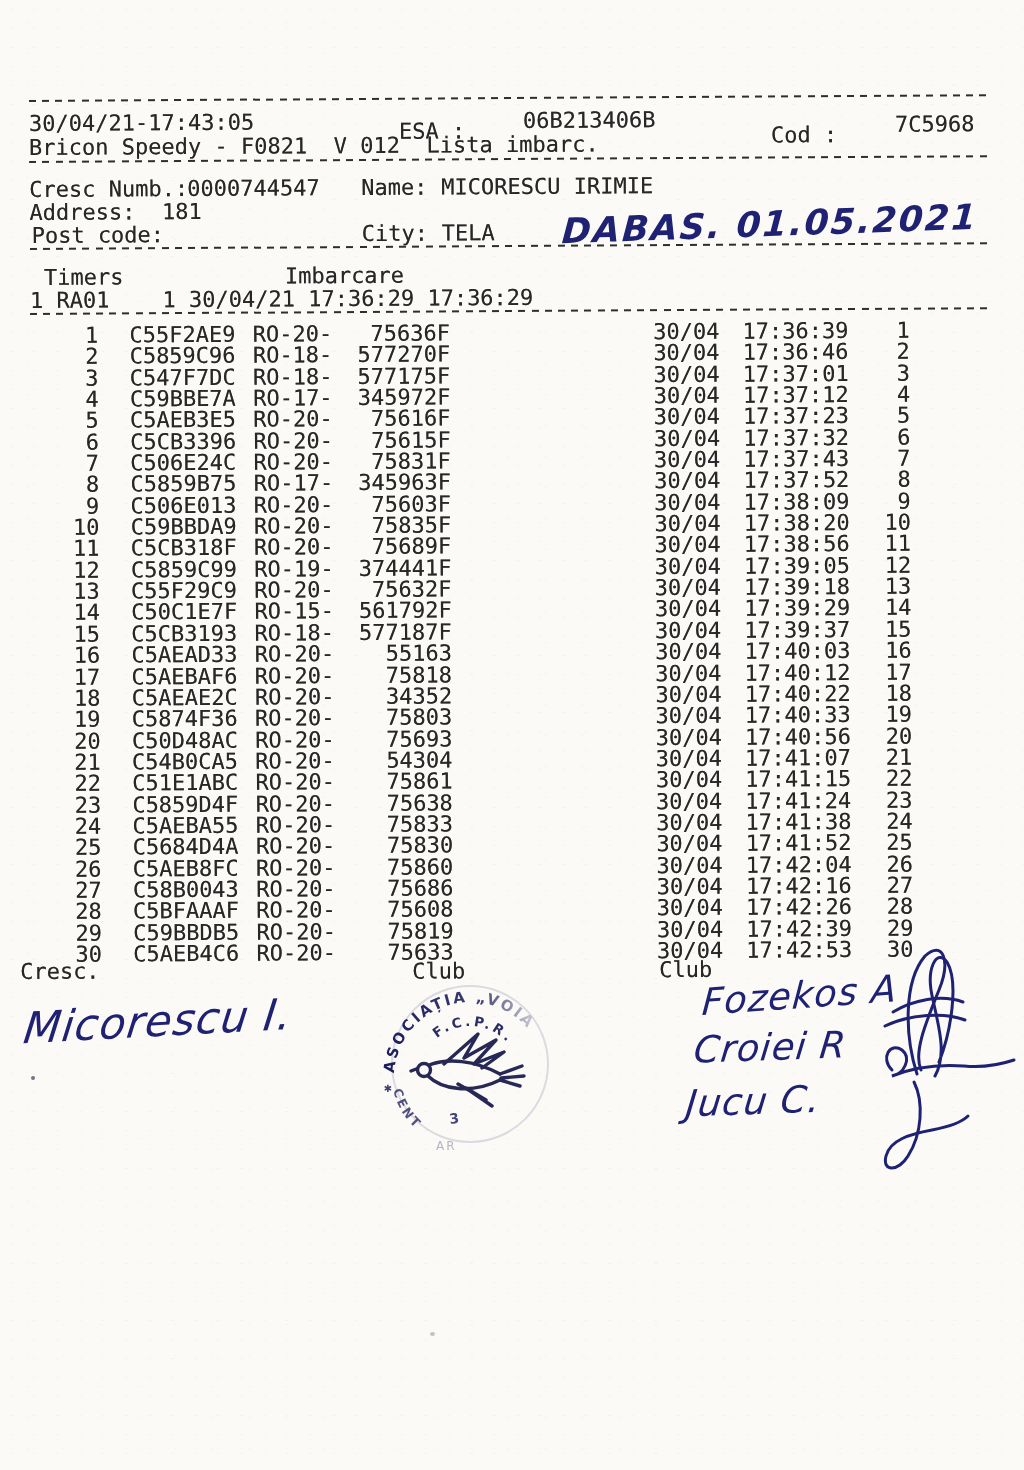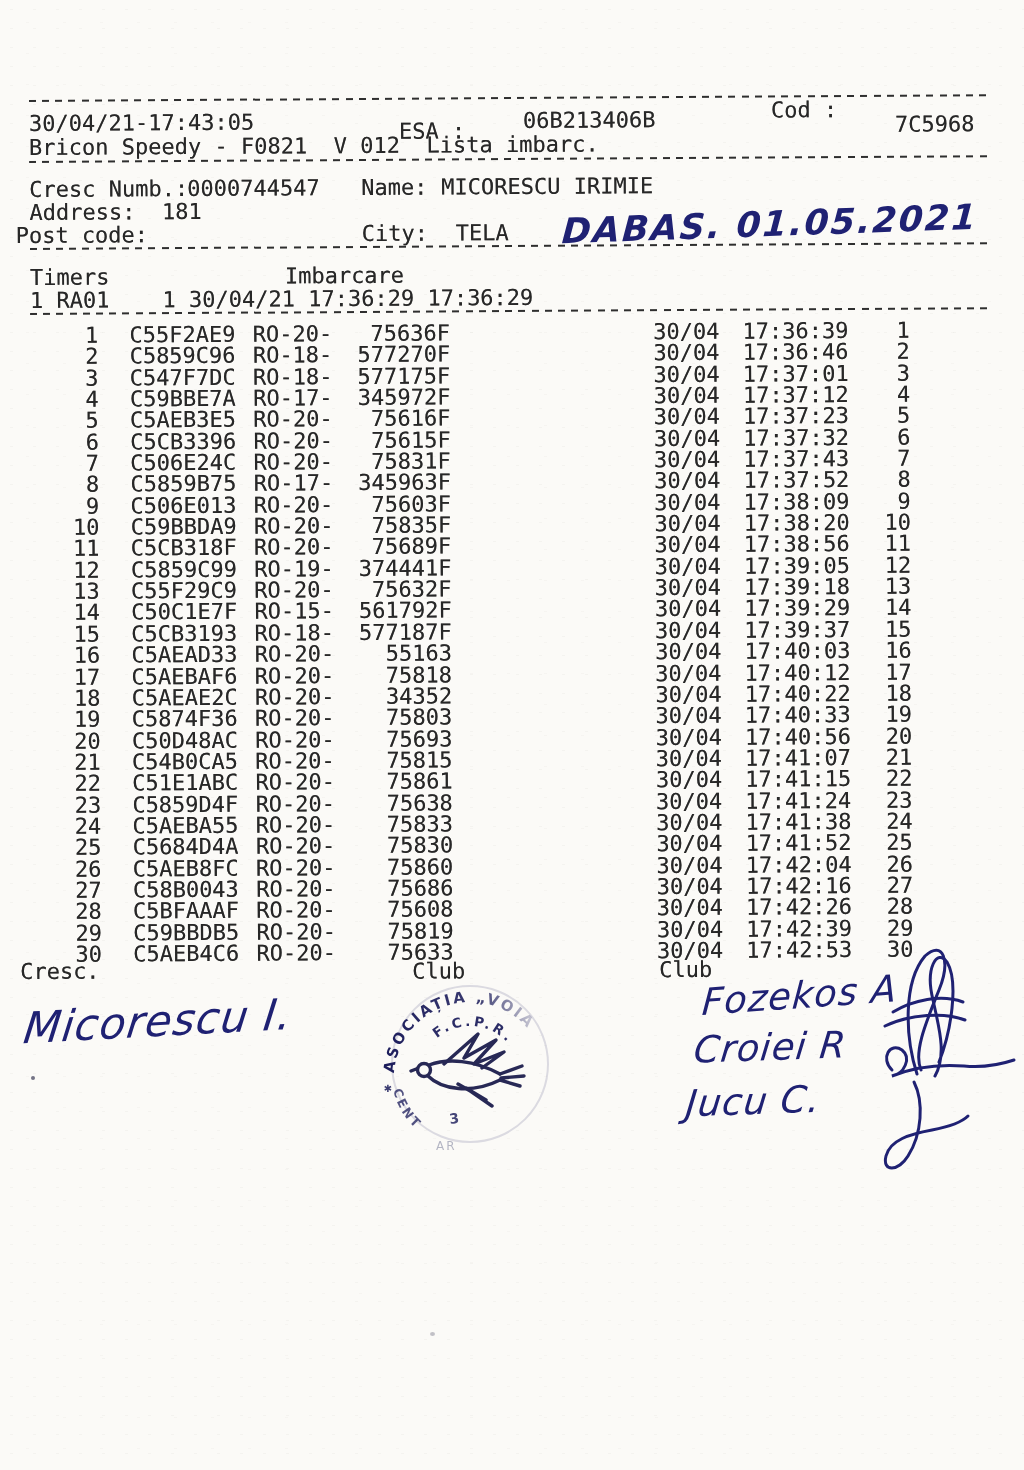--- a/index.html
+++ b/index.html
@@ -69,38 +69,38 @@
 
 <div class="page">
 
   <div class="printed">
 
     <div class="divider" style="top:100px"></div>
 
     <span class="abs" style="left:30px;top:112px">30/04/21-17:43:05</span>
     <span class="abs" style="left:400px;top:122px">ESA :</span>
     <span class="abs" style="left:524px;top:112px">06B213406B</span>
-    <span class="abs" style="left:772px;top:103px">Cod :</span>
+    <span class="abs" style="left:772px;top:128px">Cod :</span>
     <span class="abs" style="left:896px;top:118px">7C5968</span>
     <span class="abs" style="left:30px;top:136px">Bricon Speedy - F0821  V 012  Lista imbarc.</span>
 
     <div class="divider" style="top:161px"></div>
 
     <span class="abs" style="left:30px;top:178px">Cresc Numb.:</span>
     <span class="abs" style="left:188px;top:178px">0000744547</span>
     <span class="abs" style="left:362px;top:178px">Name:</span>
     <span class="abs" style="left:442px;top:178px">MICORESCU IRIMIE</span>
     <span class="abs" style="left:30px;top:201px">Address:  181</span>
-    <span class="abs" style="left:16px;top:224px">Post code:</span>
+    <span class="abs" style="left:32px;top:224px">Post code:</span>
     <span class="abs" style="left:362px;top:224px">City:</span>
-    <span class="abs" style="left:456px;top:224px">TELA</span>
+    <span class="abs" style="left:442px;top:224px">TELA</span>
 
     <div class="divider" style="top:248px"></div>
 
-    <span class="abs" style="left:30px;top:266px">Timers</span>
+    <span class="abs" style="left:44px;top:266px">Timers</span>
     <span class="abs" style="left:285px;top:266px">Imbarcare</span>
     <span class="abs" style="left:30px;top:289px">1 RA01    1 30/04/21 17:36:29 17:36:29</span>
 
     <div class="divider" style="top:313px"></div>
 
     <div class="btable">
   <div class="brow">
     <span class="c idx">1</span>
     <span class="c ring">C55F2AE9</span>
     <span class="c series">RO-20-</span>
@@ -297,21 +297,21 @@
     <span class="c num">75693</span>
     <span class="c date">30/04</span>
     <span class="c time">17:40:56</span>
     <span class="c seq">20</span>
   </div>
 
   <div class="brow">
     <span class="c idx">21</span>
     <span class="c ring">C54B0CA5</span>
     <span class="c series">RO-20-</span>
-    <span class="c num">75815</span>
+    <span class="c num">54304</span>
     <span class="c date">30/04</span>
     <span class="c time">17:41:07</span>
     <span class="c seq">21</span>
   </div>
 
   <div class="brow">
     <span class="c idx">22</span>
     <span class="c ring">C51E1ABC</span>
     <span class="c series">RO-20-</span>
     <span class="c num">75861</span>

